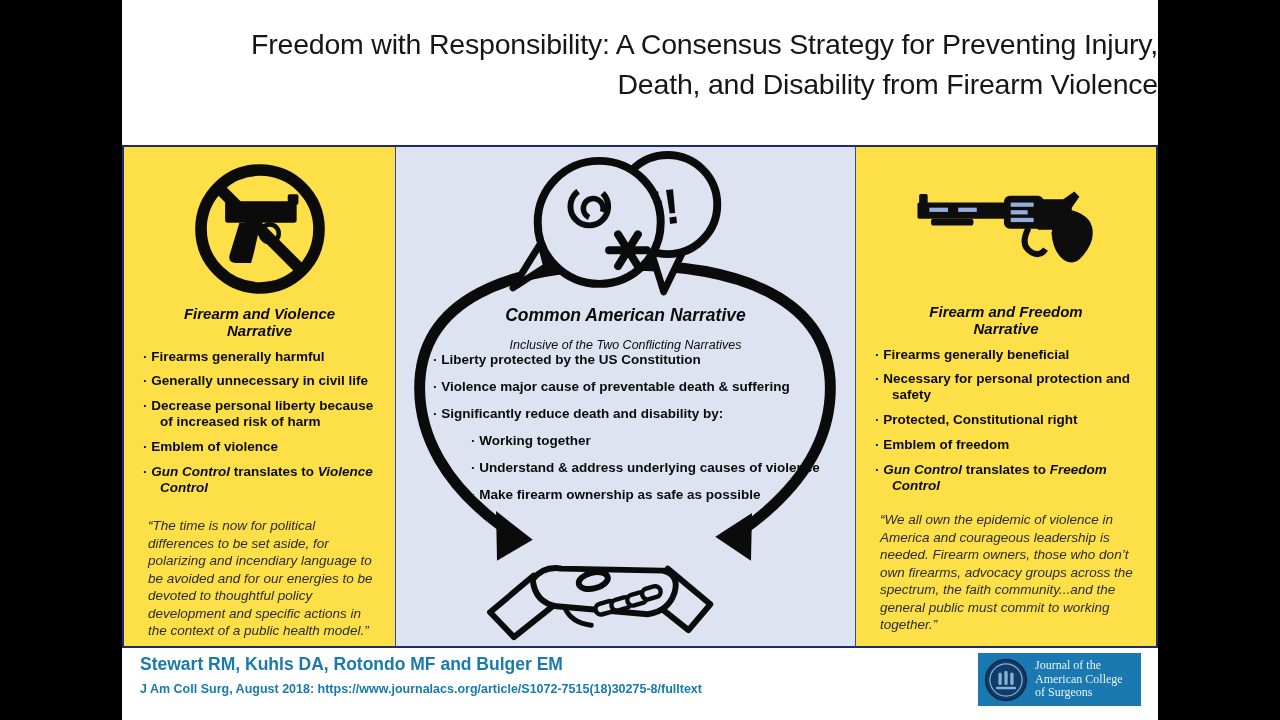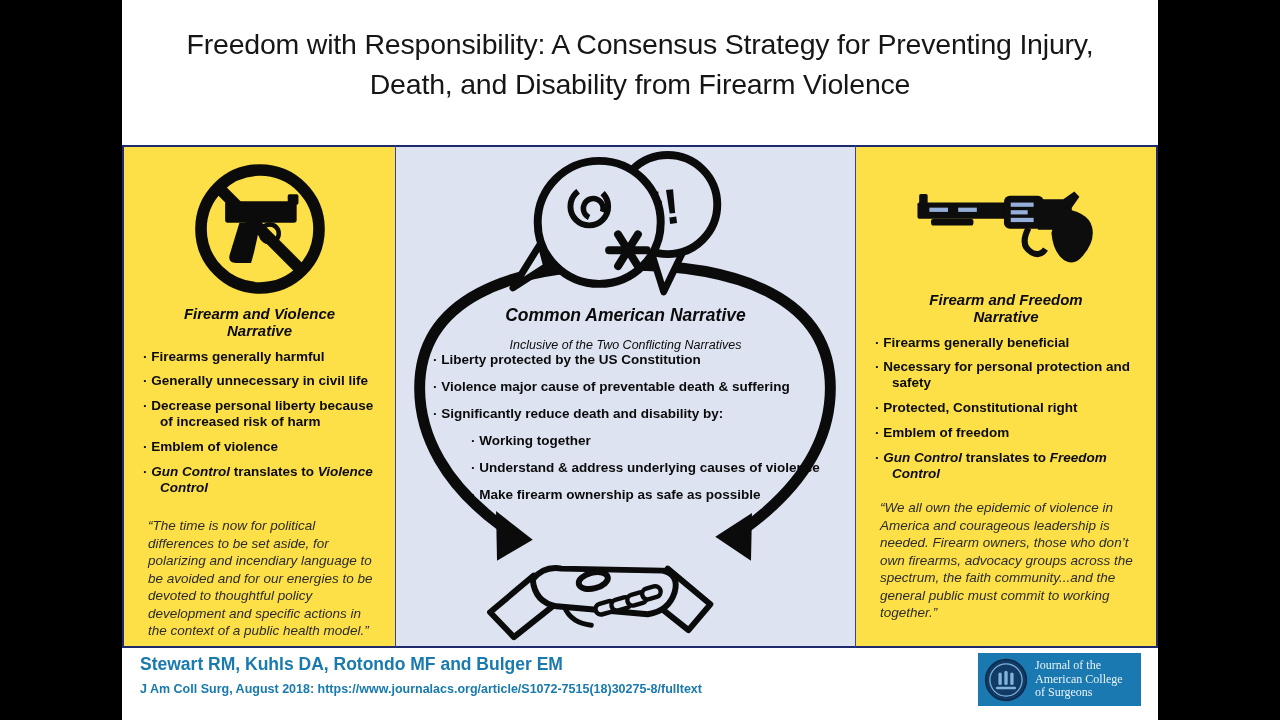--- a/index.html
+++ b/index.html
@@ -2,21 +2,21 @@
 <html><head>
 <meta charset="utf-8">
 <style>
   * { margin:0; padding:0; box-sizing:border-box; }
   html,body { width:1280px; height:720px; background:#000; overflow:hidden;
               font-family:"Liberation Sans", sans-serif; }
   .stage { position:relative; width:1280px; height:720px; background:#000; }
   .slide { position:absolute; left:122px; top:0; width:1036px; height:720px; background:#ffffff; }
 
   
-  .title { padding-top:24px; text-align:center; color:#161616;
+  .title { padding-top:24px; text-align:right; color:#161616;
            font-size:28.5px; line-height:1.42; font-weight:400; letter-spacing:-0.2px; }
 
   
   .panels { position:absolute; left:0; top:145px; width:1036px; height:503px; display:flex; }
   .panel { position:relative; height:503px; border:2px solid #1e2a6e; }
   .panel.side   { background:#fde047; }
   .panel.left   { width:274px; border-right:1.5px solid #3445a0; }
   .panel.center { width:459px; background:#dde3f1; border-left:none; border-right:none; }
   .panel.right  { width:303px; border-left:1.5px solid #3445a0; }
 
@@ -167,21 +167,21 @@
             </g>
             <path d="M141 60 q-11 21 4 29 q10 5 16 -4" fill="none" stroke="#0d0d0d" stroke-width="7"></path>
             <g fill="#95afda">
               <rect x="24" y="36" width="22" height="5"></rect>
               <rect x="58" y="36" width="22" height="5"></rect>
               <rect x="120" y="30" width="27" height="5"></rect>
               <rect x="120" y="39" width="20" height="5"></rect>
               <rect x="120" y="48" width="27" height="5"></rect>
             </g>
           </svg>
-          <div class="side-head" style="margin-top:10px">Firearm and Freedom Narrative</div>
+          <div class="side-head" style="margin-top:22px">Firearm and Freedom Narrative</div>
           <ul class="blist">
             <li><span>Firearms generally beneficial</span></li>
             <li><span>Necessary for personal protection and safety</span></li>
             <li><span>Protected, Constitutional right</span></li>
             <li><span>Emblem of freedom</span></li>
             <li><i>Gun Control</i><span> translates to </span><i>Freedom Control</i></li>
           </ul>
           <div class="quote" style="margin-top:8px">“We all own the epidemic of violence in America and courageous leadership is needed. Firearm owners, those who don’t own firearms, advocacy groups across the spectrum, the faith community...and the general public must commit to working together.”</div>
         </div>
       </section>

